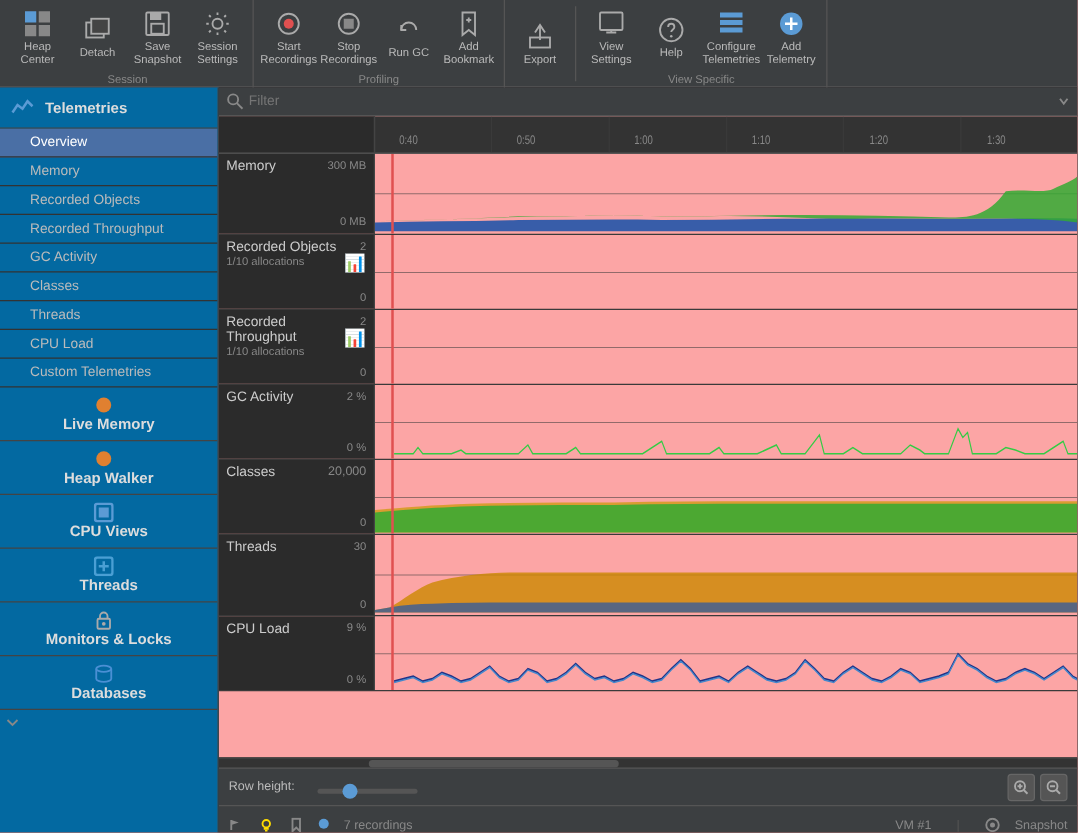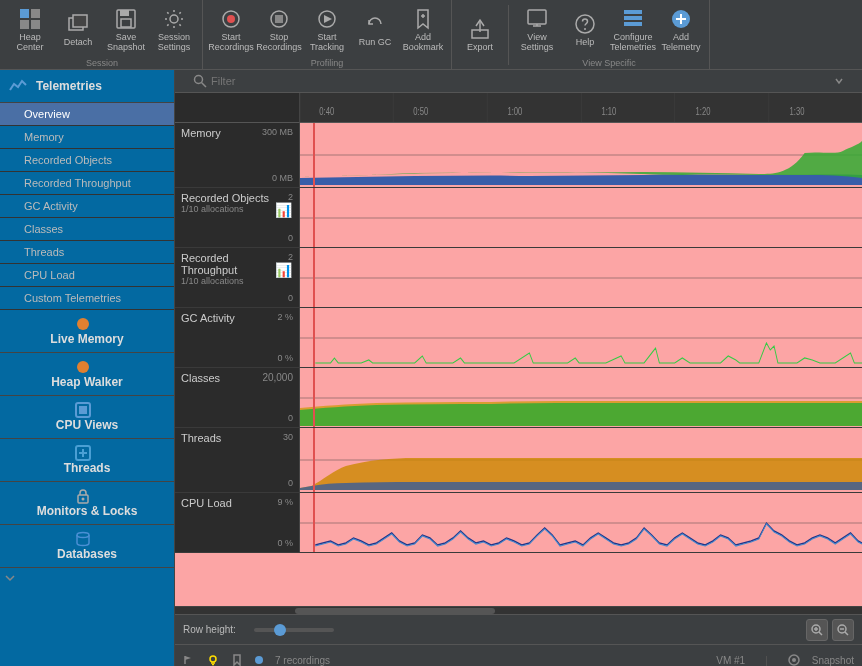--- a/index.html
+++ b/index.html
@@ -93,21 +93,21 @@
       display: flex;
       flex-direction: column;
       background: #2b2b2b;
       overflow: hidden;
     }
 
     
     #filter-bar {
       background: #3c3f41;
       border-bottom: 1px solid #555;
-      padding: 4px 18px;
+      padding: 4px 6px;
       display: flex;
       align-items: center;
     }
     #filter-bar .filter-icon { color: #888; margin-right: 4px; font-size: 12px; }
     #filter-input {
       background: transparent;
       border: none;
       outline: none;
       color: #bbb;
       font-size: 11px;
@@ -188,21 +188,21 @@
       background: #3c3f41;
       border-top: 1px solid #555;
       height: 30px;
       display: flex;
       align-items: center;
       padding: 0 8px;
       justify-content: space-between;
     }
     .row-height-control {
       display: flex;
-      align-items: center;
+      align-items: flex-end;
       gap: 18px;
       font-size: 10px;
       color: #bbb;
     }
     .slider-track {
       width: 80px;
       height: 4px;
       background: #555;
       border-radius: 2px;
       position: relative;
@@ -335,30 +335,20 @@
       </div>
       <div class="toolbar-btn">
         <div class="icon">
           <svg width="22" height="22" viewBox="0 0 22 22">
               <circle cx="11" cy="11" r="8" fill="none" stroke="#aaa" stroke-width="1.5"></circle>
               <rect x="7" y="7" width="8" height="8" fill="#888"></rect>
             </svg>
         </div>
         <span>Stop
 Recordings</span>
-      </div>
-      <div class="toolbar-btn">
-        <div class="icon">
-          <svg width="22" height="22" viewBox="0 0 22 22">
-              <circle cx="11" cy="11" r="8" fill="none" stroke="#aaa" stroke-width="1.5"></circle>
-              <polygon points="8,7 16,11 8,15" fill="#aaa"></polygon>
-            </svg>
-        </div>
-        <span>Start
-Tracking</span>
       </div>
       <div class="toolbar-btn">
         <div class="icon">
           <svg width="22" height="22" viewBox="0 0 22 22">
               <path d="M5 11a6 6 0 1 1 12 0" fill="none" stroke="#aaa" stroke-width="1.5"></path>
               <polyline points="5,7 5,11 9,11" fill="none" stroke="#aaa" stroke-width="1.5"></polyline>
             </svg>
         </div>
         <span>Run GC</span>
       </div>

